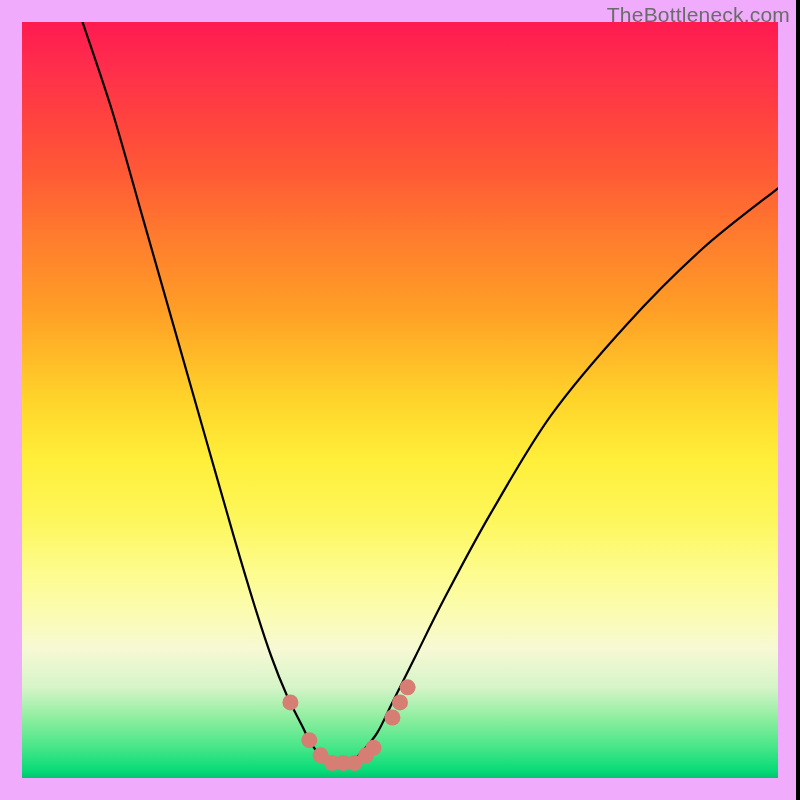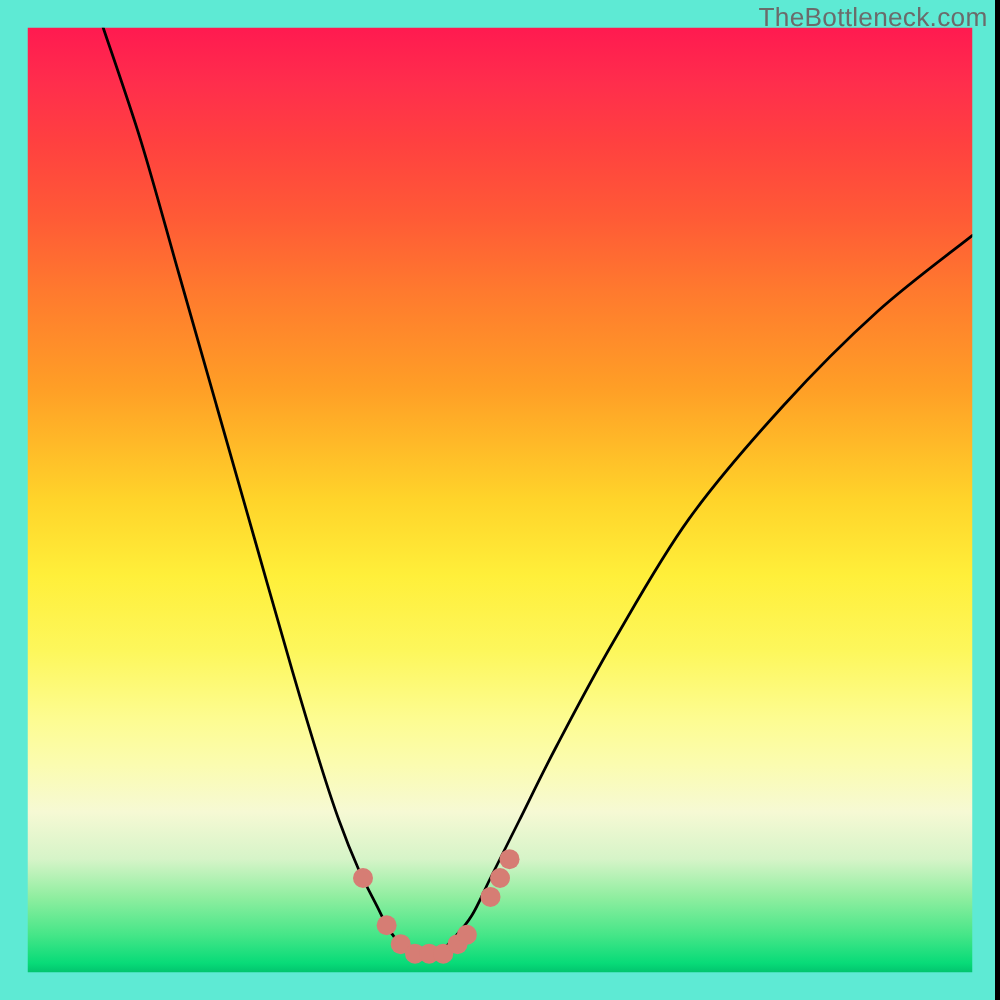--- a/index.html
+++ b/index.html
@@ -9,21 +9,21 @@
     height: 800px;
     overflow: hidden;
     background: #000;
     font-family: Arial, Helvetica, sans-serif;
   }
   .frame {
     position: absolute;
     top: 0; left: 0;
     width: 796px;
     height: 800px;
-    background: #5eead4;
+    background: #f0abfc;
   }
   .plot {
     position: absolute;
     top: 22px;
     left: 22px;
     width: 756px;
     height: 756px;
     overflow: hidden;
   }
   .gradient {

